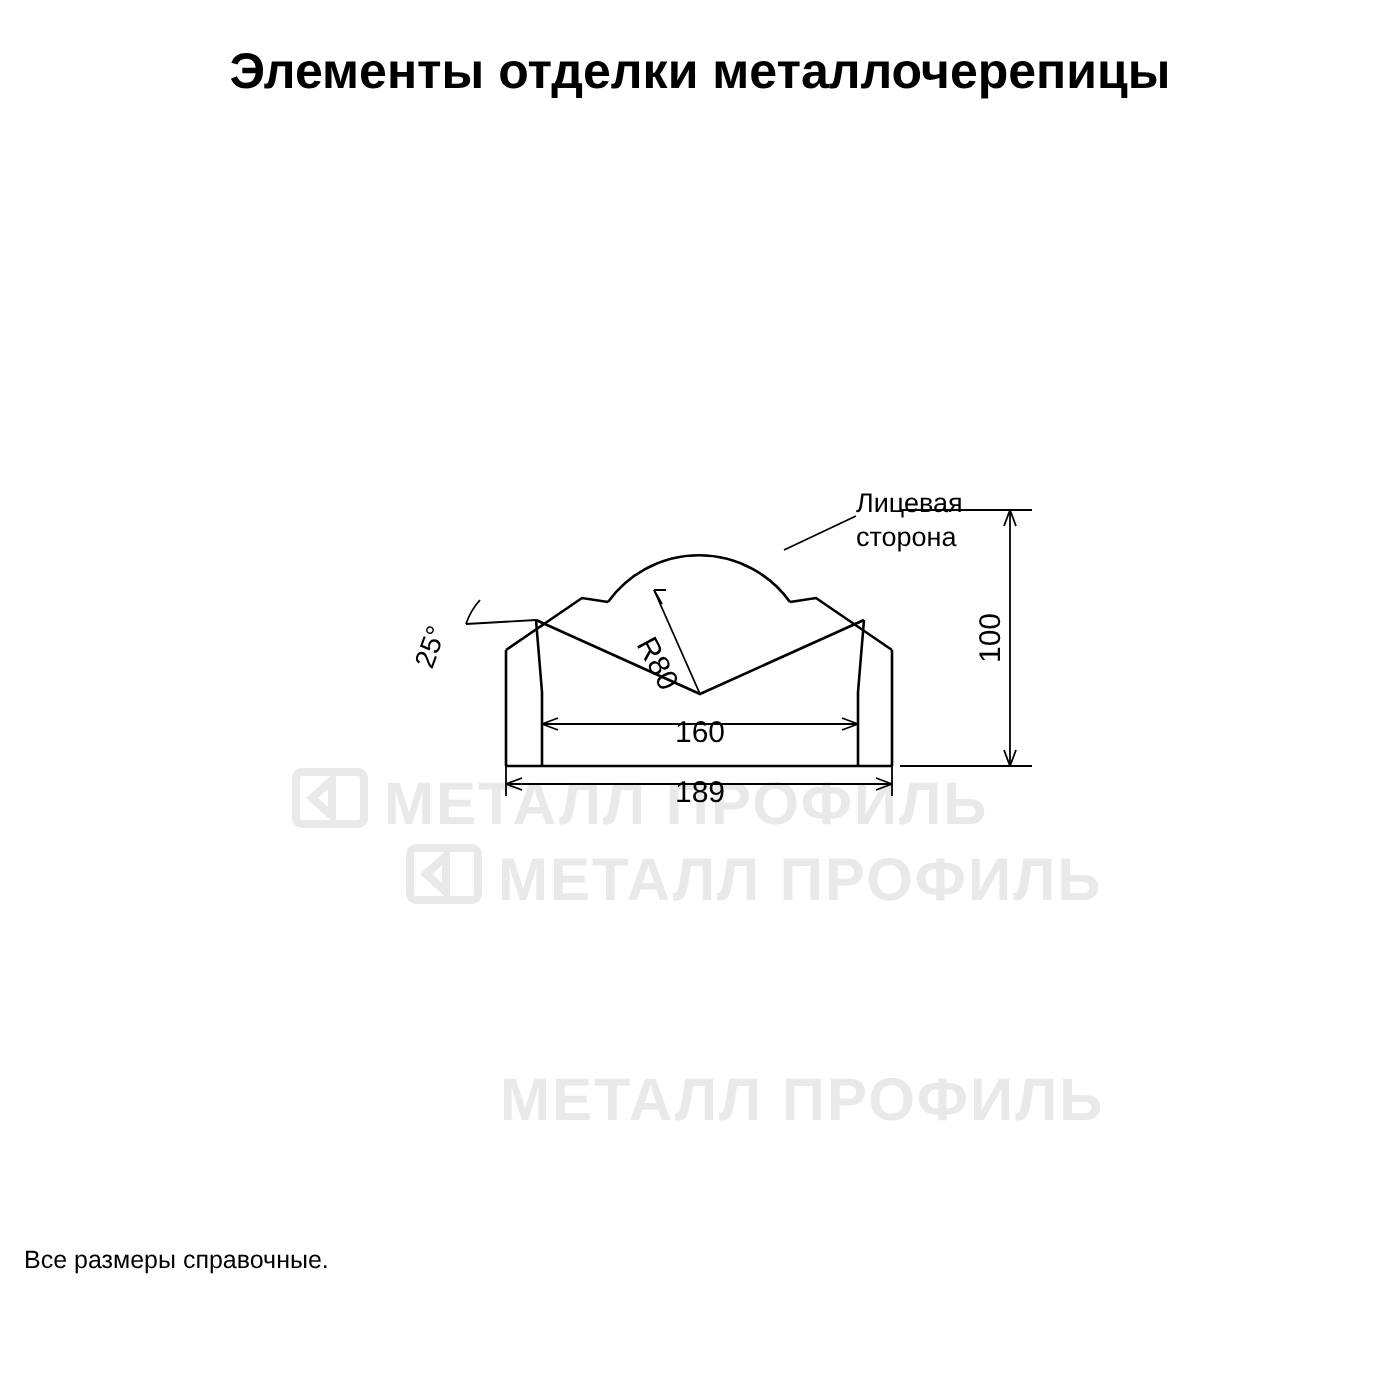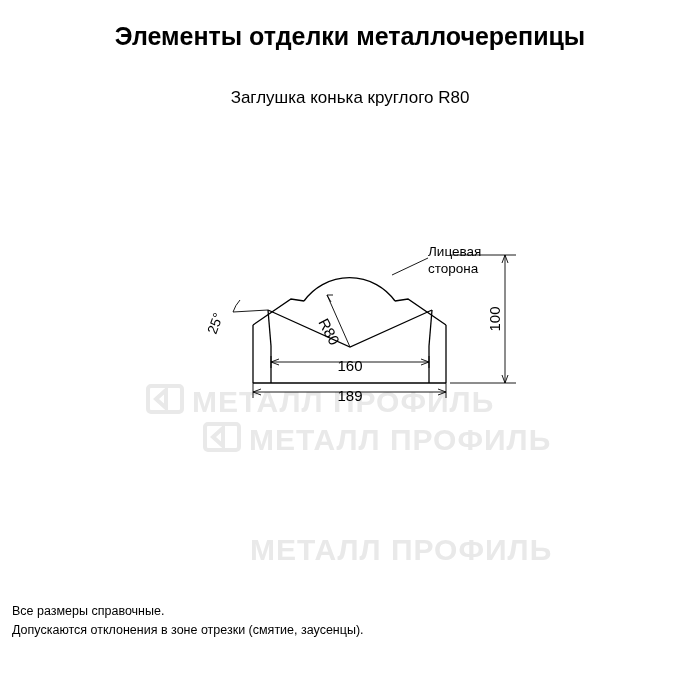--- a/index.html
+++ b/index.html
@@ -81,21 +81,20 @@
     stroke: #e9e9e9;
     stroke-width: 4;
   }
 </style>
 </head>
 <body>
 
 <div class="page">
 
   <div class="title">Элементы отделки металлочерепицы</div>
-  <div class="subtitle">Заглушка конька круглого R80</div>
 
   <div class="drawing">
     <svg width="700" height="420" viewBox="0 0 700 420" xmlns="http://www.w3.org/2000/svg">
 
       <g opacity="1">
         <g transform="translate(205,240)">
           <rect class="wm-box" x="0" y="14" width="34" height="26" rx="3"></rect>
           <path class="wm-box" d="M8 27 L18 18 L18 36 Z"></path>
           <text class="wm" x="44" y="40">МЕТАЛЛ ПРОФИЛЬ</text>
         </g>
@@ -256,16 +255,15 @@
         <path d="M253 222 L261 219 M253 222 L261 225"></path>
         <path d="M446 222 L438 219 M446 222 L438 225"></path>
       </g>
       <text x="350" y="231" font-size="15" font-family="Liberation Sans, sans-serif" fill="#000" text-anchor="middle">189</text>
 
     </svg>
   </div>
 
   <div class="footnotes">
     <div>Все размеры справочные.</div>
-    <div>Допускаются отклонения в зоне отрезки (смятие, заусенцы).</div>
   </div>
 
 </div>
 
 </body></html>

